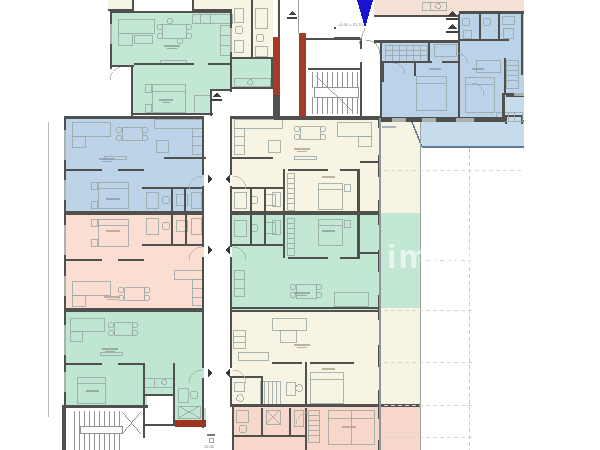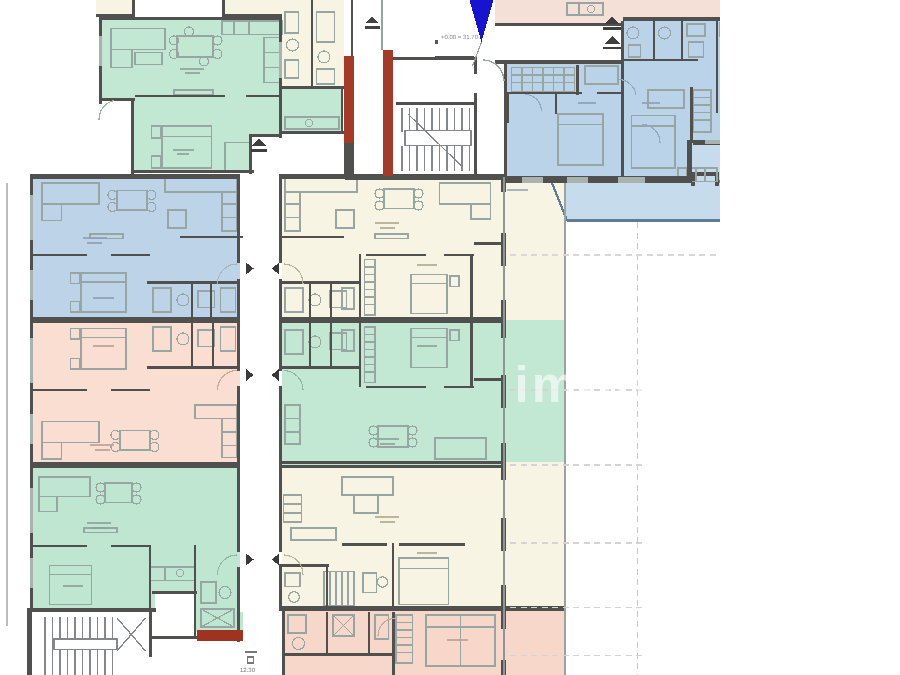--- a/index.html
+++ b/index.html
@@ -1,16 +1,16 @@
 <!DOCTYPE html>
 <html><head>
 <meta charset="utf-8">
 <style>
 html,body{margin:0;padding:0;background:#fff;font-family:"Liberation Sans",sans-serif;}
-#plan{width:480px;height:450px;position:relative;overflow:hidden;}
+#plan{width:480px;height:450px;position:relative;overflow:hidden;padding-left:44px;}
 </style>
 </head>
 <body>
 
 <div id="plan">
 <svg width="600" height="450" viewBox="0 0 600 450" shape-rendering="crispEdges">
 
 <rect x="0" y="0" width="600" height="450" fill="#ffffff"></rect>
 <g id="fills">
 

